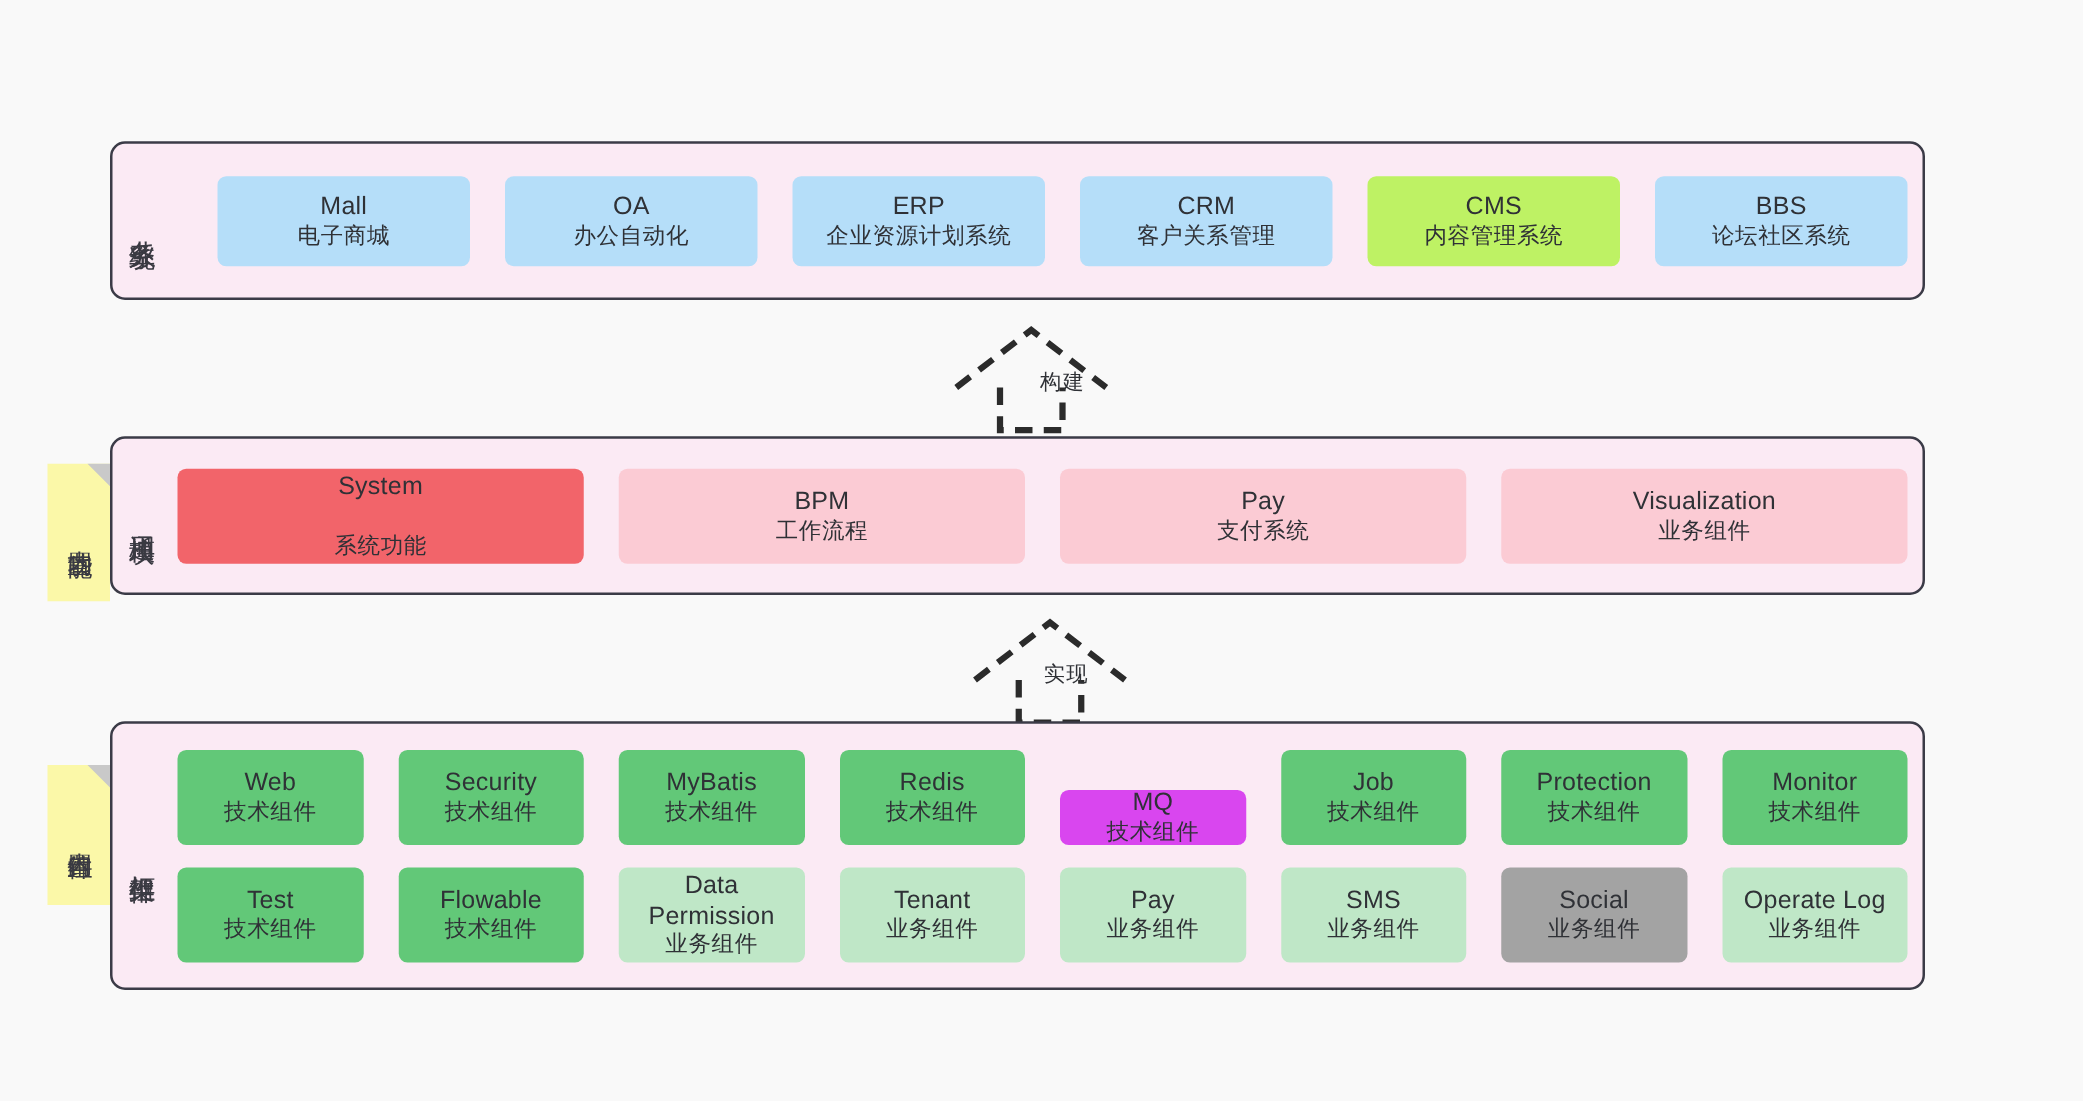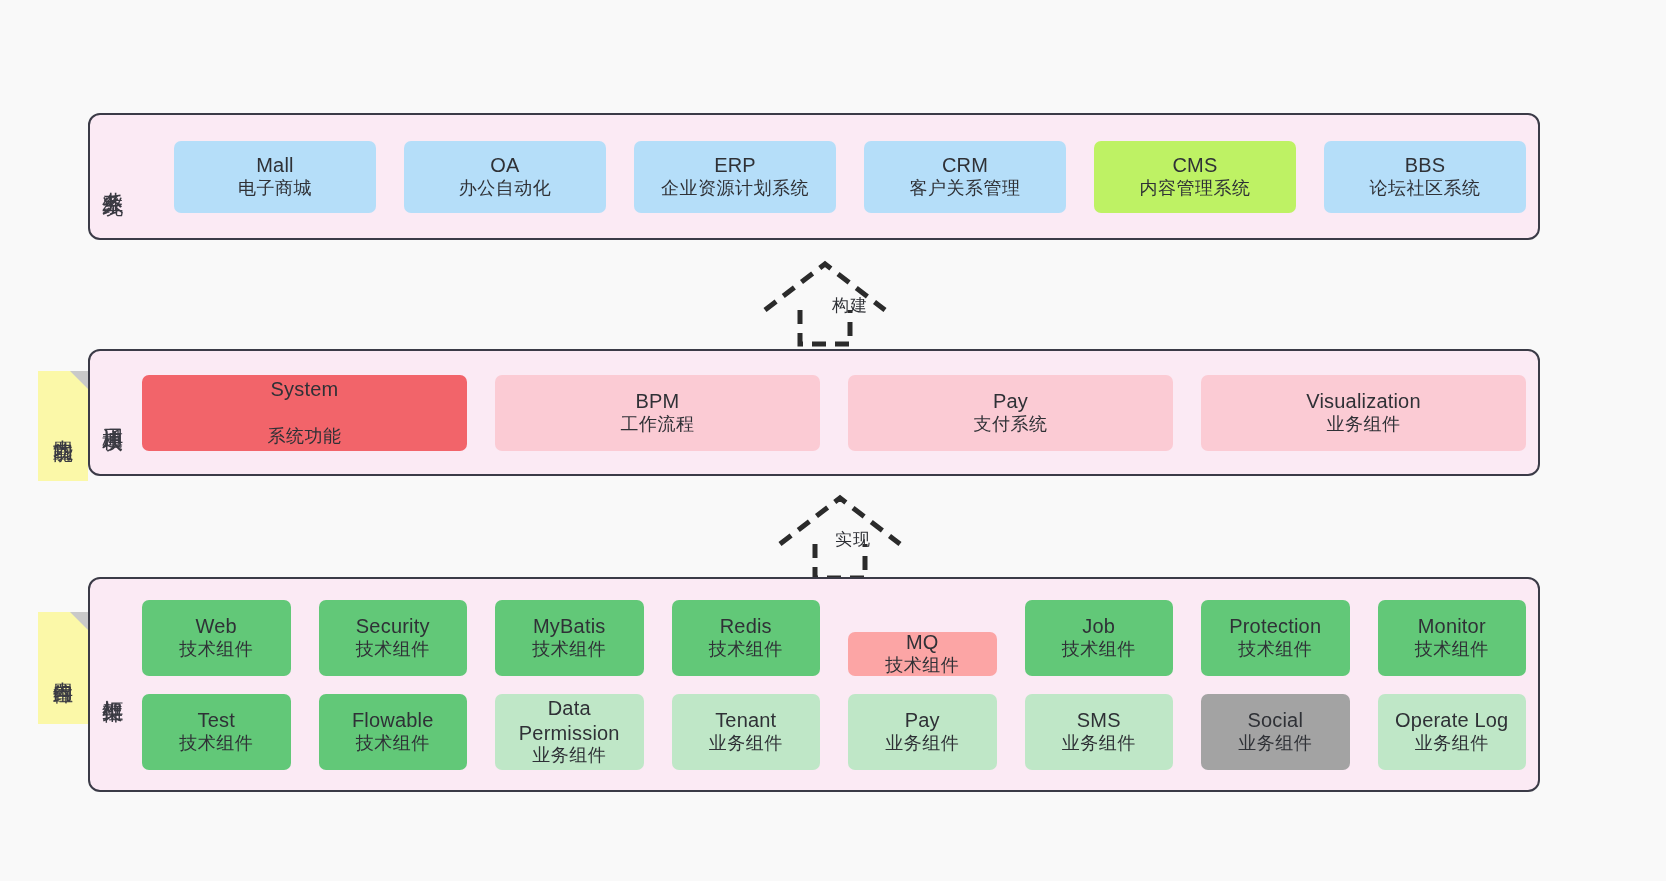--- a/index.html
+++ b/index.html
@@ -235,21 +235,21 @@
           <span class="cn">技术组件</span>
         </div>
         <div class="cell c-green" style="background: rgb(98, 200, 120);">
           <span class="en">MyBatis</span>
           <span class="cn">技术组件</span>
         </div>
         <div class="cell c-green" style="background: rgb(98, 200, 120);">
           <span class="en">Redis</span>
           <span class="cn">技术组件</span>
         </div>
-        <div class="cell c-green" style="background: #fca5a5; margin-top: 32px;">
+        <div class="cell c-green" style="background: #d946ef; margin-top: 32px;">
           <span class="en">MQ</span>
           <span class="cn">技术组件</span>
         </div>
         <div class="cell c-green" style="background: rgb(98, 200, 120);">
           <span class="en">Job</span>
           <span class="cn">技术组件</span>
         </div>
         <div class="cell c-green" style="background: rgb(98, 200, 120);">
           <span class="en">Protection</span>
           <span class="cn">技术组件</span>

